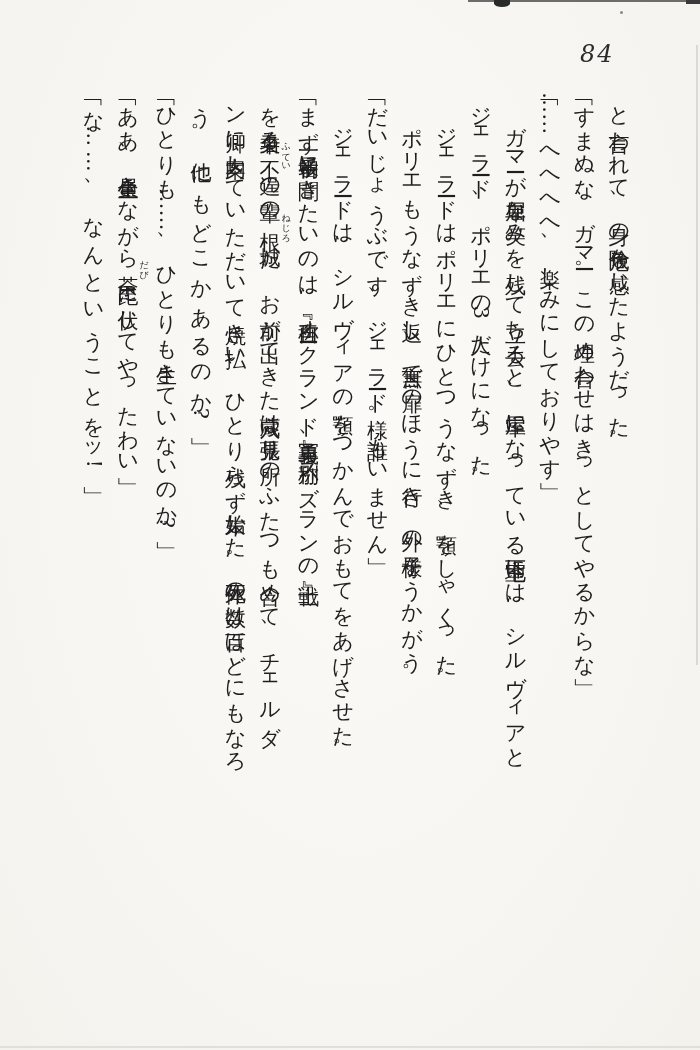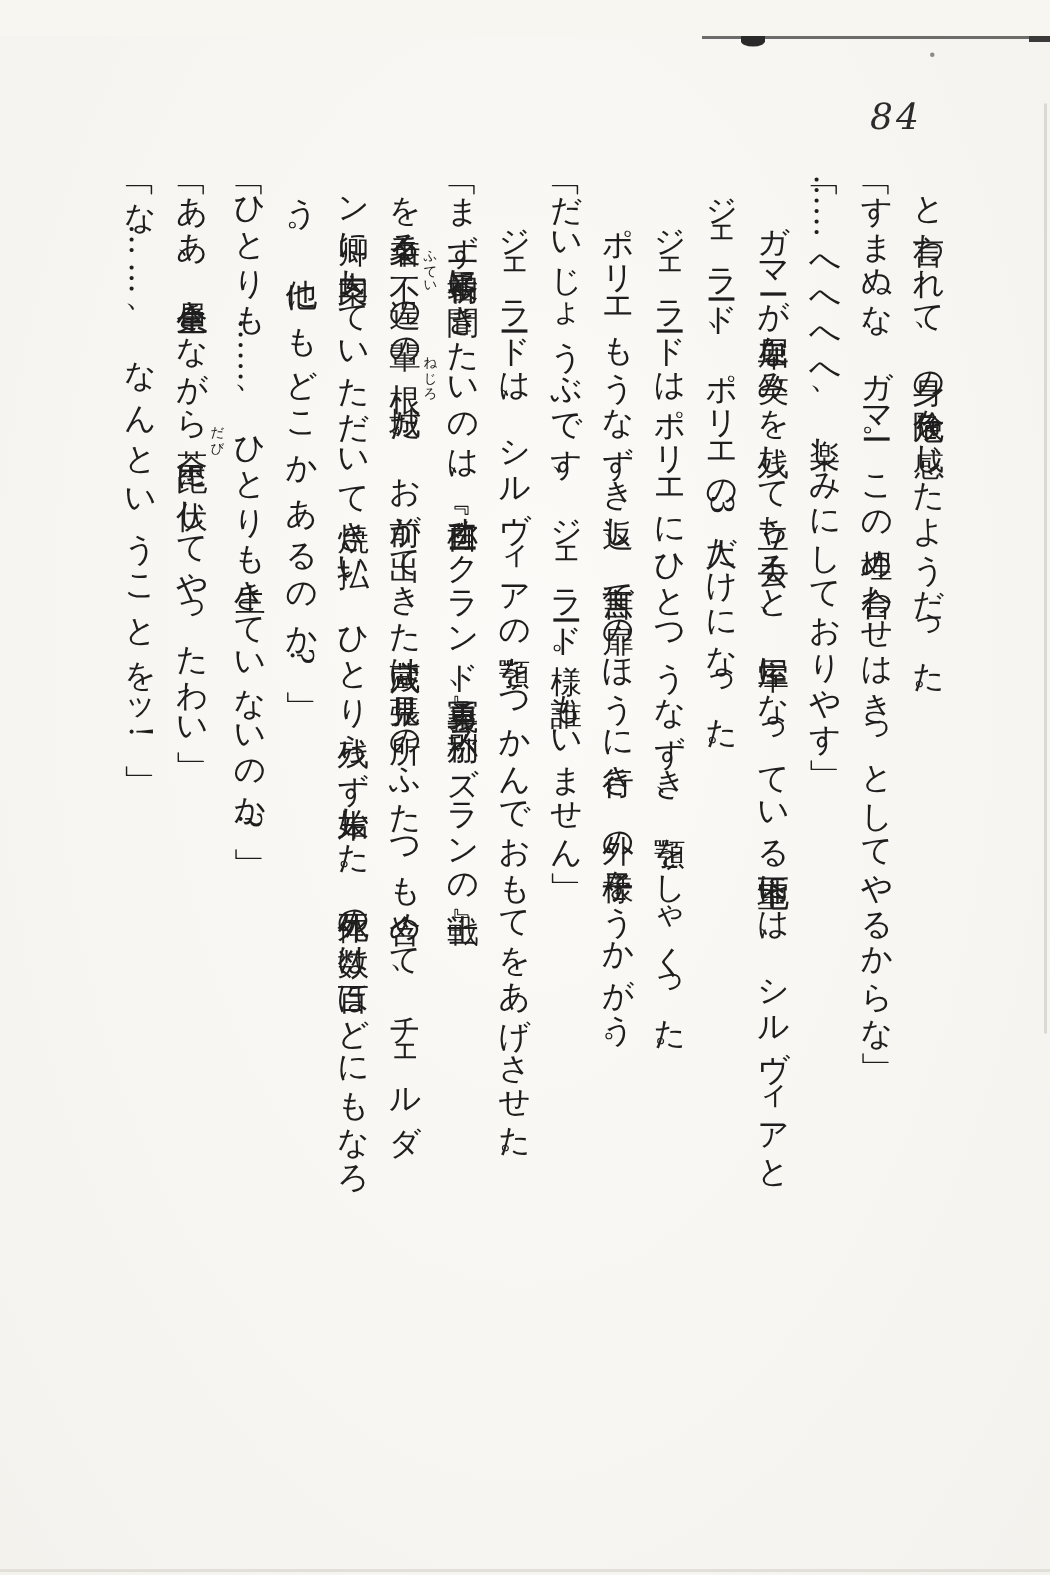--- a/index.html
+++ b/index.html
@@ -13,21 +13,20 @@
     overflow: hidden;
     background: #f8f6f1;
     font-family: "DejaVu Serif", "Liberation Serif", serif;
   }
   .page {
     position: absolute;
     inset: 0;
     background:
       radial-gradient(ellipse at 50% 40%, rgba(255,255,255,0.5), rgba(0,0,0,0.015)),
       #f8f6f1;
-    margin-top: 24px;
   }
   .page-number {
     position: absolute;
     top: 40px;
     left: 580px;
     font-size: 24px;
     font-style: italic;
     letter-spacing: 2px;
     color: #2b2b2b;
   }

